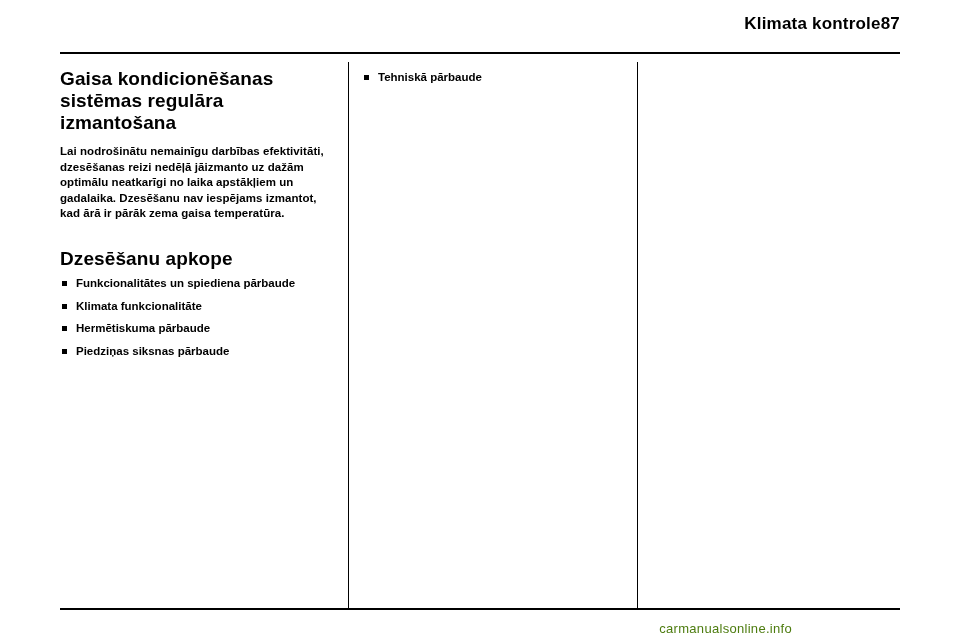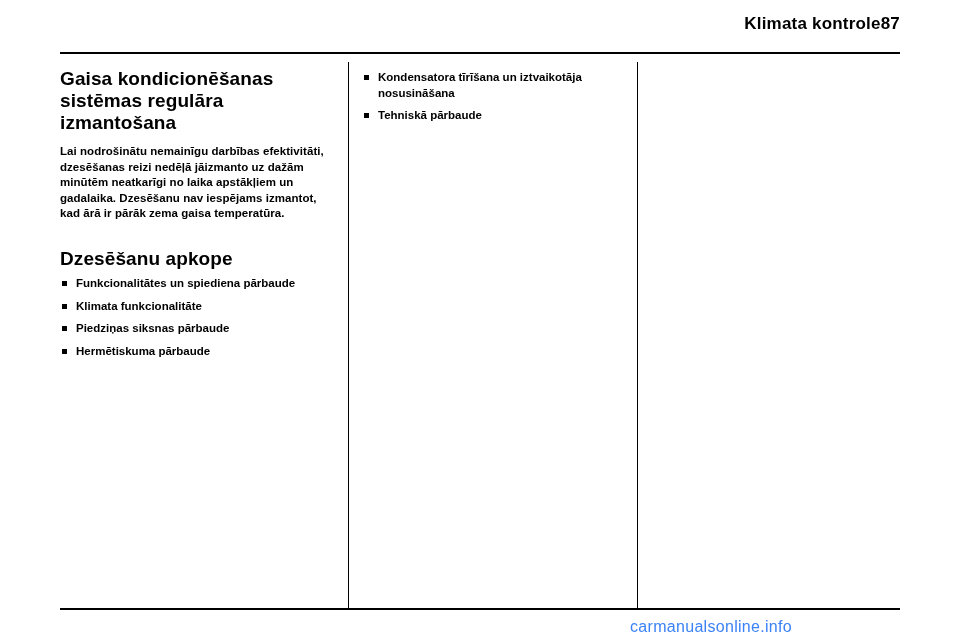--- a/index.html
+++ b/index.html
@@ -117,22 +117,22 @@
   }
   ul.bullets li .txt {
     display: block;
     padding-left: 0;
   }
   
   .watermark {
     position: absolute;
     right: 52px;
     bottom: 6px;
-    font-size: 16px;
-    color: #3b82f6;
+    font-size: 13px;
+    color: #4d7c0f;
     letter-spacing: 0.3px;
     font-family: "Liberation Sans", sans-serif;
   }
 </style>
 </head>
 <body>
 
 <div class="page">
 
   <div class="header">
@@ -140,49 +140,45 @@
       <span>Klimata kontrole</span><span>87</span>
     </div>
     <div class="header-rule"></div>
   </div>
 
   <div class="col-sep one"></div>
   <div class="col-sep two"></div>
 
   <div class="column col-1">
     <h2 class="section-title">Gaisa kondicionēšanas sistēmas regulāra izmantošana</h2>
-    <p class="body-text">Lai nodrošinātu nemainīgu darbības efektivitāti, dzesēšanas reizi nedēļā jāizmanto uz dažām minūtēm neatkarīgi no laika apstākļiem un gadalaika. Dzesēšanu nav iespējams izmantot, kad ārā ir pārāk zema gaisa temperatūra.</p>
+    <p class="body-text">Lai nodrošinātu nemainīgu darbības efektivitāti, dzesēšanas reizi nedēļā jāizmanto uz dažām optimālu neatkarīgi no laika apstākļiem un gadalaika. Dzesēšanu nav iespējams izmantot, kad ārā ir pārāk zema gaisa temperatūra.</p>
 
     <h2 class="section-title second">Dzesēšanu apkope</h2>
     <ul class="bullets">
       <li>
           <span class="sq"></span>
           <span class="txt">Funkcionalitātes un spiediena pārbaude</span>
         </li>
       <li>
           <span class="sq"></span>
           <span class="txt">Klimata funkcionalitāte</span>
         </li>
       <li>
           <span class="sq"></span>
-          <span class="txt">Piedziņas siksnas pārbaude</span>
+          <span class="txt">Hermētiskuma pārbaude</span>
         </li>
       <li>
           <span class="sq"></span>
-          <span class="txt">Hermētiskuma pārbaude</span>
+          <span class="txt">Piedziņas siksnas pārbaude</span>
         </li>
     </ul>
   </div>
 
   <div class="column col-2">
     <ul class="bullets">
-      <li>
-          <span class="sq"></span>
-          <span class="txt">Kondensatora tīrīšana un iztvaikotāja nosusināšana</span>
-        </li>
       <li>
           <span class="sq"></span>
           <span class="txt">Tehniskā pārbaude</span>
         </li>
     </ul>
   </div>
 
   <div class="column col-3"></div>
 
   <div class="footer-rule"></div>

